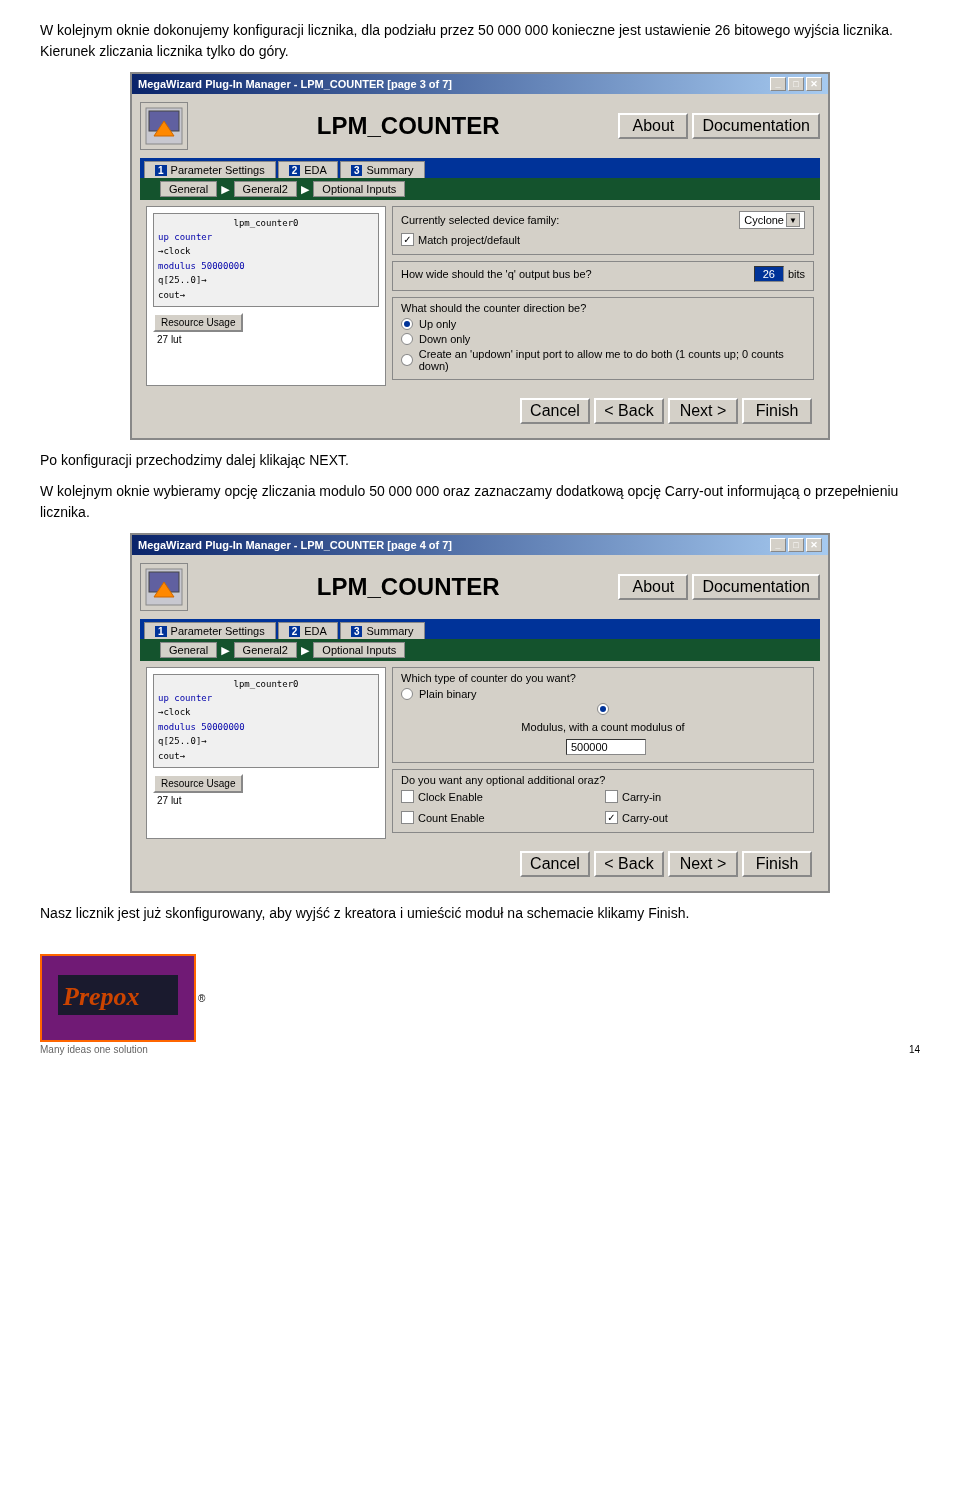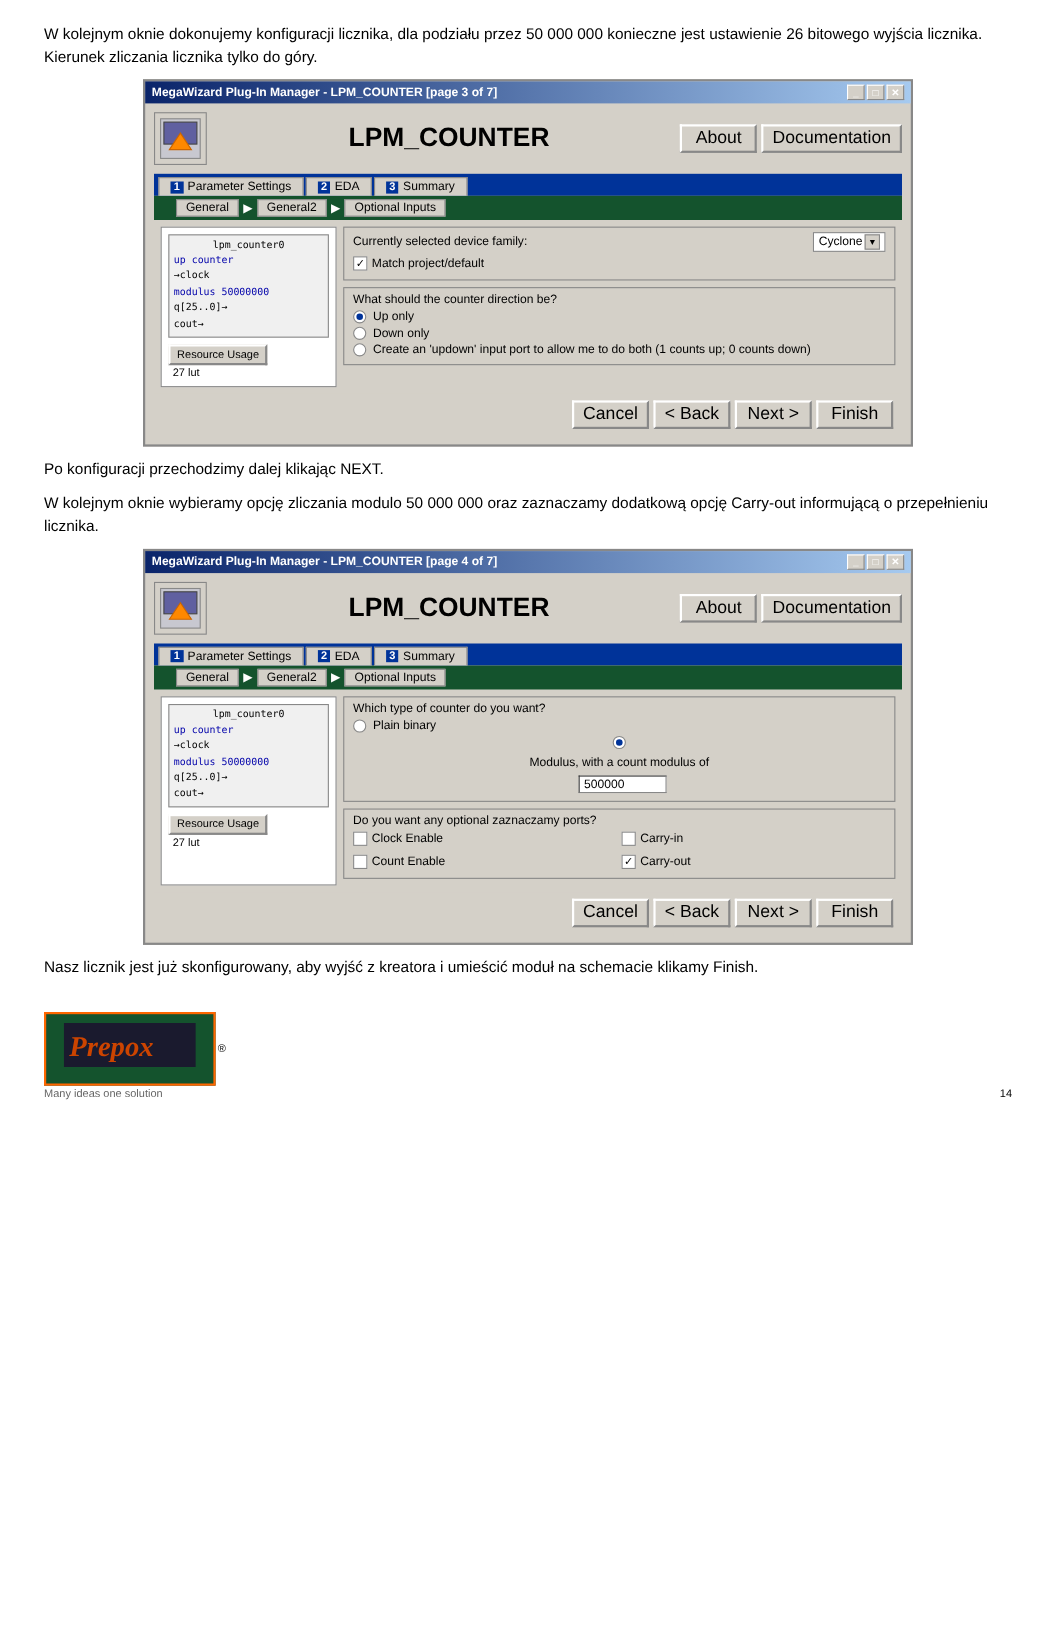--- a/index.html
+++ b/index.html
@@ -140,21 +140,21 @@
     
     .main-content {
       display: flex;
       gap: 6px;
       padding: 6px;
       background: #d4d0c8;
     }
 
     
     .left-panel {
-      width: 160px;
+      width: 240px;
       background: #fff;
       border: 1px solid #888;
       padding: 6px;
       font-size: 10px;
     }
     .schematic-box {
       border: 1px solid #888;
       background: #f0f0f0;
       padding: 4px;
       margin-bottom: 6px;
@@ -309,26 +309,26 @@
       width: 80px;
     }
 
     
     .logo-area {
       display: flex;
       align-items: center;
       margin-top: 20px;
     }
     .logo-box {
-      background: #14532d;
+      background: #701a75;
       color: #ff6600;
       font-size: 24px;
       font-weight: bold;
       font-style: italic;
-      padding: 8px 16px;
+      padding: 19px 16px;
       border: 2px solid #ff6600;
       font-family: 'Times New Roman', serif;
     }
     .logo-sub {
       color: #666;
       font-size: 10px;
       margin-top: 2px;
     }
     .registered {
       font-size: 10px;
@@ -425,20 +425,27 @@
                 <span>Cyclone</span>
                 <div class="combo-arrow">▼</div>
               </div>
             </div>
             <div class="checkbox-row">
               <div class="cb-check cb-checked">✓</div>
               <span>Match project/default</span>
             </div>
           </div>
 
+          <div class="group-box">
+            <div class="form-row">
+              <span class="form-label">How wide should the 'q' output bus be?</span>
+              <span class="num-input">26</span>
+              <span style="margin-left:4px;">bits</span>
+            </div>
+          </div>
 
           <div class="radio-group">
             <div class="radio-group-label">What should the counter direction be?</div>
             <div class="radio-row">
               <div class="radio-btn selected"></div>
               <span>Up only</span>
             </div>
             <div class="radio-row">
               <div class="radio-btn"></div>
               <span>Down only</span>
@@ -542,21 +549,21 @@
               <span>Plain binary</span>
             </div>
             <div class="radio-row" style="align-items:center;flex-direction:column;">
               <div class="radio-btn selected"></div>
               <span>Modulus, with a count modulus of</span>
               <input type="text" class="text-input" value="500000" style="margin-left: 6px;">
             </div>
           </div>
 
           <div class="group-box">
-            <div class="group-label">Do you want any optional zaznaczamy ports?</div>
+            <div class="group-label">Do you want any optional additional oraz?</div>
             <div style="display:grid; grid-template-columns: 1fr 1fr; gap: 4px;">
               <div class="checkbox-row">
                 <div class="cb-check"></div>
                 <span>Clock Enable</span>
               </div>
               <div class="checkbox-row">
                 <div class="cb-check"></div>
                 <span>Carry-in</span>
               </div>
               <div class="checkbox-row">

